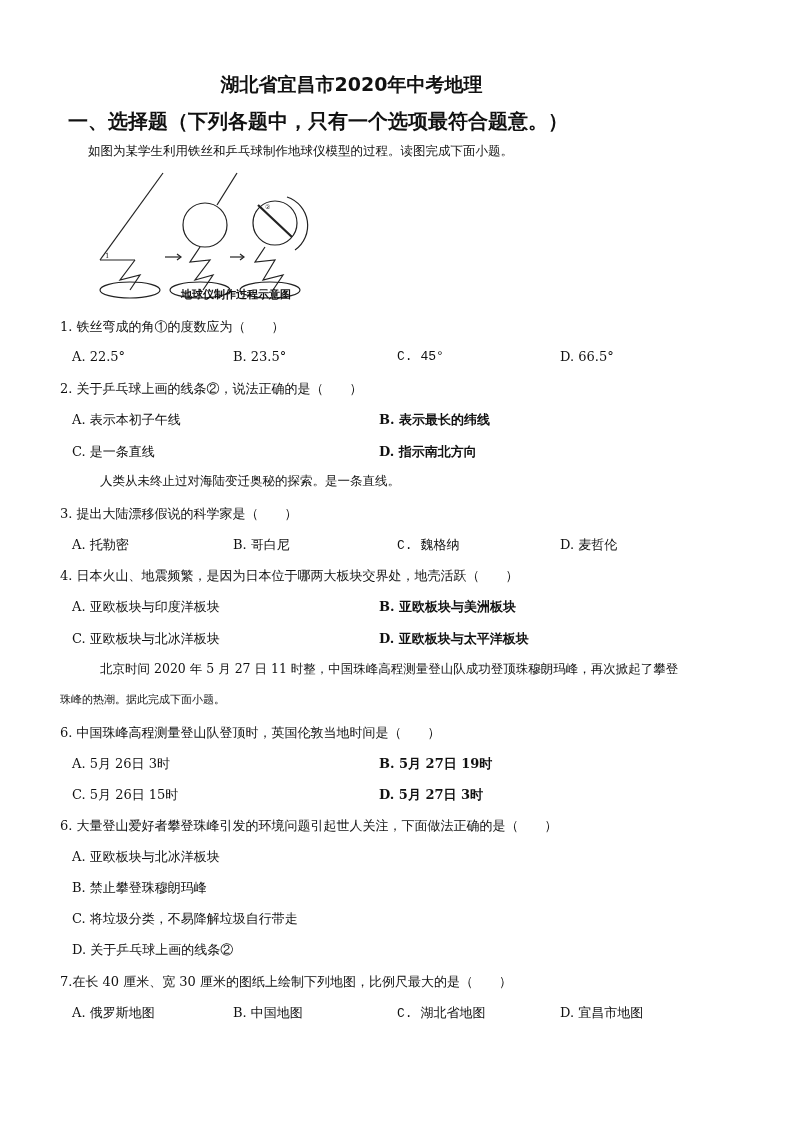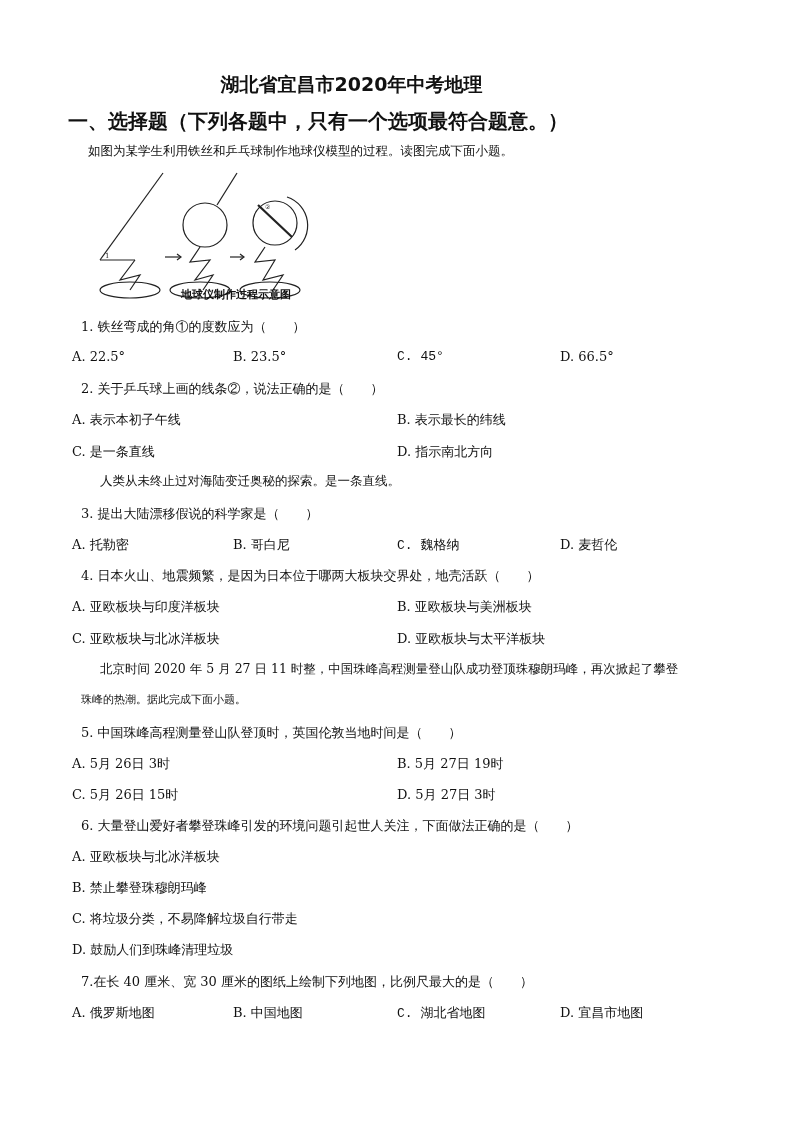--- a/index.html
+++ b/index.html
@@ -3,27 +3,27 @@
 <meta charset="utf-8">
 <style>
   html, body { margin:0; padding:0; background:#ffffff; }
   body { width:793px; height:1122px; position:relative; overflow:hidden;
          font-family:"DejaVu Serif", "Liberation Serif", serif; color:#111; }
   .title { position:absolute; top:72px; left:0; width:703px; text-align:center;
            font-family:"DejaVu Sans","Liberation Sans",sans-serif; font-weight:bold; font-size:19px; }
   .section { position:absolute; top:108px; left:68px; font-family:"DejaVu Sans","Liberation Sans",sans-serif;
              font-weight:bold; font-size:20px; }
   .intro { position:absolute; left:88px; font-size:12.5px; }
-  .line { position:absolute; left:81px; font-size:13px; white-space:nowrap; }
+  .line { position:absolute; left:60px; font-size:13px; white-space:nowrap; }
   .opt { position:absolute; font-size:13px; white-space:nowrap; }
   .figure { position:absolute; left:95px; top:165px; width:215px; height:140px; }
   .fig-caption { position:absolute; left:160px; top:287px; font-family:"DejaVu Sans","Liberation Sans",sans-serif;
                  font-size:11px; font-weight:bold;margin-left:21px; }
   .c1 { left:72px;text-align:right; } .c2 { left:233px; } .c3 { left:397px;font-family:Liberation Mono, monospace; } .c4 { left:560px; }
-  .h2 { left:397px; }
+  .h2 { left:379px;font-weight:bold; }
 </style>
 </head>
 <body>
 
 <div class="title">湖北省宜昌市2020年中考地理</div>
 <div class="section">一、选择题（下列各题中，只有一个选项最符合题意。）</div>
 
 <div class="intro" style="top:143px">如图为某学生利用铁丝和乒乓球制作地球仪模型的过程。读图完成下面小题。</div>
 
 <svg class="figure" viewBox="0 0 215 140">
@@ -78,29 +78,29 @@
 
 <div class="line" style="top:567px">4.  日本火山、地震频繁，是因为日本位于哪两大板块交界处，地壳活跃（　　）</div>
 <div class="opt c1" style="top:598px">A.  亚欧板块与印度洋板块</div>
 <div class="opt h2" style="top:598px">B.  亚欧板块与美洲板块</div>
 <div class="opt c1" style="top:630px">C.  亚欧板块与北冰洋板块</div>
 <div class="opt h2" style="top:630px">D.  亚欧板块与太平洋板块</div>
 
 <div class="intro" style="top:661px;left:100px">北京时间 2020 年 5 月 27 日 11 时整，中国珠峰高程测量登山队成功登顶珠穆朗玛峰，再次掀起了攀登</div>
 <div class="line" style="top:692px;font-size:11px">珠峰的热潮。据此完成下面小题。</div>
 
-<div class="line" style="top:724px">5.  中国珠峰高程测量登山队登顶时，英国伦敦当地时间是（　　）</div>
+<div class="line" style="top:724px">6.  中国珠峰高程测量登山队登顶时，英国伦敦当地时间是（　　）</div>
 <div class="opt c1" style="top:755px">A.  5月 26日 3时</div>
 <div class="opt h2" style="top:755px">B.  5月 27日 19时</div>
 <div class="opt c1" style="top:786px">C.  5月 26日 15时</div>
 <div class="opt h2" style="top:786px">D.  5月 27日 3时</div>
 
 <div class="line" style="top:817px">6.  大量登山爱好者攀登珠峰引发的环境问题引起世人关注，下面做法正确的是（　　）</div>
 <div class="opt c1" style="top:848px">A.  亚欧板块与北冰洋板块</div>
 <div class="opt c1" style="top:879px">B.  禁止攀登珠穆朗玛峰</div>
 <div class="opt c1" style="top:910px">C.  将垃圾分类，不易降解垃圾自行带走</div>
-<div class="opt c1" style="top:941px">D.  鼓励人们到珠峰清理垃圾</div>
+<div class="opt c1" style="top:941px">D.  关于乒乓球上画的线条②</div>
 
 <div class="line" style="top:973px">7.在长 40 厘米、宽 30 厘米的图纸上绘制下列地图，比例尺最大的是（　　）</div>
 <div class="opt c1" style="top:1004px">A.  俄罗斯地图</div>
 <div class="opt c2" style="top:1004px">B.  中国地图</div>
 <div class="opt c3" style="top:1004px">C.  湖北省地图</div>
 <div class="opt c4" style="top:1004px">D.  宜昌市地图</div>
 
 </body></html>

